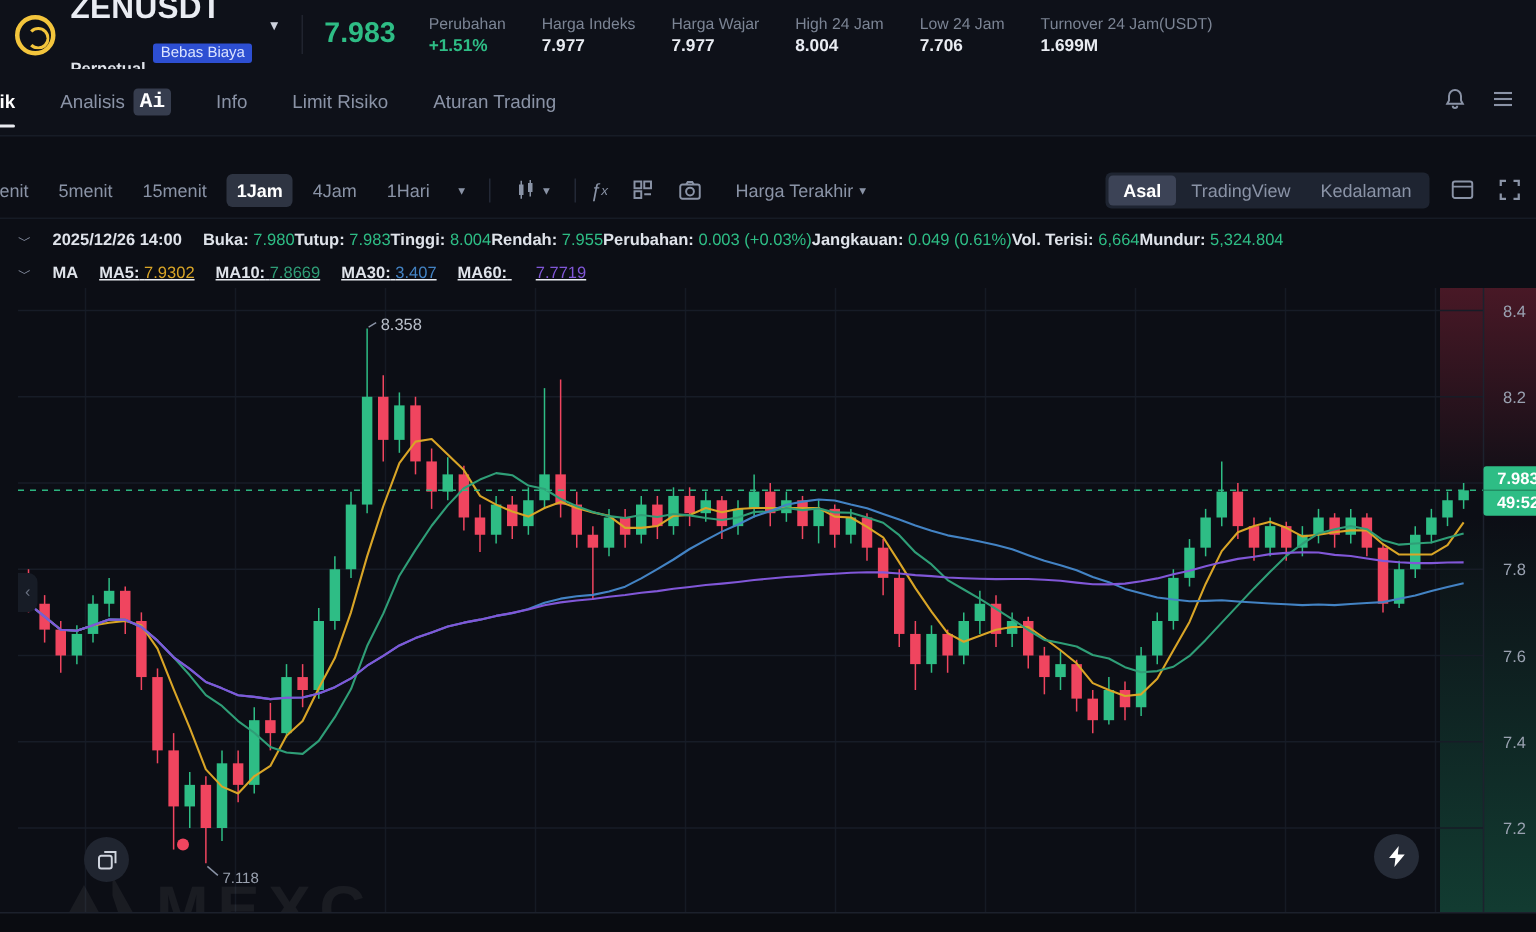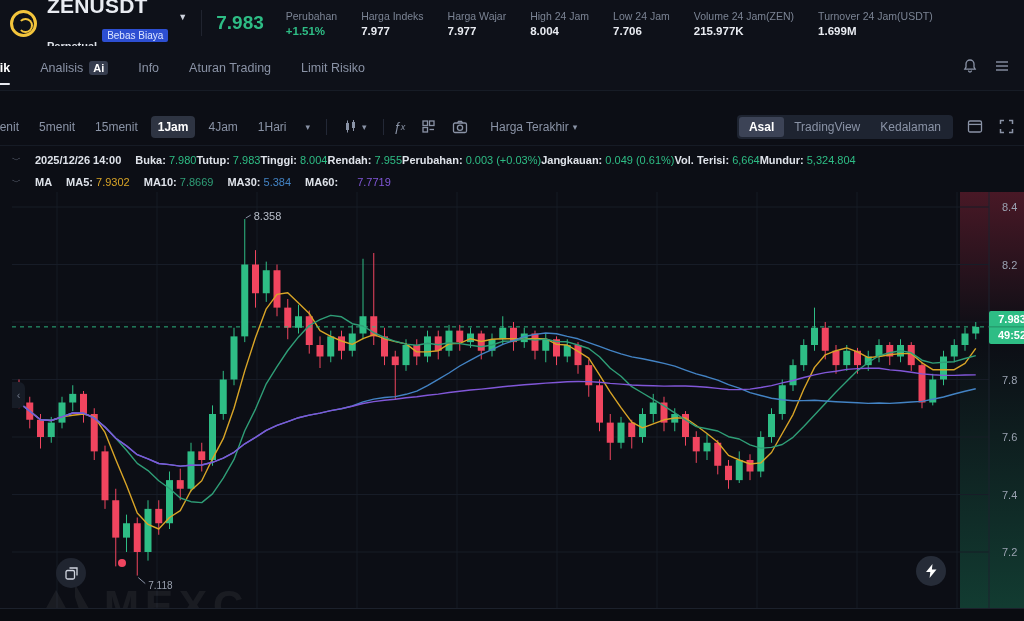--- a/index.html
+++ b/index.html
@@ -27,21 +27,21 @@
   .stat .vl{font-size:11.5px;font-weight:bold;margin-top:3px;white-space:nowrap;}
   .stat .vl.green{color:var(--green);}
   
   .tabbar{position:absolute;left:0;top:46px;width:1024px;height:45px;background:var(--panel);
     border-bottom:1px solid #171c26;display:flex;align-items:center;padding:0 14px 0 0;}
   .tab{font-size:12.5px;color:var(--grey);margin-right:30px;height:45px;display:flex;align-items:center;
     position:relative;cursor:pointer;gap:6px;}
   .tab.active{color:#fff;font-weight:bold;}
   .tab.active:after{content:"";position:absolute;left:0;right:0;bottom:6px;height:2px;background:#e8eaef;border-radius:1px;}
   .tab.cut{margin-left:-26px;}
-  .ai-badge{font-size:11px;font-weight:bold;background:#363d4e;color:#fff;border-radius:3px;padding:1px 4px;}
+  .ai-badge{font-size:14px;font-weight:bold;background:#363d4e;color:#fff;border-radius:3px;padding:1px 4px;font-family:Liberation Mono, monospace;}
   .tab-icons{margin-left:auto;display:flex;align-items:center;gap:16px;color:var(--grey);}
   
   .toolbar{position:absolute;left:0;top:108px;width:1024px;height:38px;display:flex;align-items:center;
     border-bottom:1px solid #161b25;font-size:12px;color:var(--grey);}
   .tf{padding:4px 7px;margin-right:6px;cursor:pointer;white-space:nowrap;}
   .tf.cut{margin-left:-24px;}
   .tf.active{background:var(--chip);color:#fff;font-weight:bold;border-radius:4px;}
   .tsep{width:1px;height:16px;background:#232836;margin:0 10px;}
   .tbtn{display:flex;align-items:center;gap:4px;cursor:pointer;padding:0 6px;white-space:nowrap;}
   .modes{margin-left:auto;display:flex;align-items:center;background:#1e2431;border-radius:4px;padding:2px;margin-right:14px;}
@@ -99,47 +99,43 @@
       </div>
       <div class="stat">
         <div class="lb">High 24 Jam</div>
         <div class="vl">8.004</div>
       </div>
       <div class="stat">
         <div class="lb">Low 24 Jam</div>
         <div class="vl">7.706</div>
       </div>
       <div class="stat">
-        <div class="lb">Volume 24 Jam(ZEN)</div>
-        <div class="vl">215.977K</div>
-      </div>
-      <div class="stat">
         <div class="lb">Turnover 24 Jam(USDT)</div>
         <div class="vl">1.699M</div>
       </div>
     </div>
 </div>
 
 <div class="tabbar">
 
   <div class="tab active cut">
       <span>Grafik</span>
     </div>
     <div class="tab">
       <span>Analisis</span>
       <span class="ai-badge">Ai</span>
     </div>
     <div class="tab">
       <span>Info</span>
     </div>
     <div class="tab">
+      <span>Limit Risiko</span>
+    </div>
+    <div class="tab">
       <span>Aturan Trading</span>
-    </div>
-    <div class="tab">
-      <span>Limit Risiko</span>
     </div>
     <div class="tab-icons">
     <span>
       <svg width="16" height="16" viewBox="0 0 16 16" fill="none" stroke="#8a93a6" stroke-width="1.3">
         <path d="M8 2a4 4 0 0 0-4 4v3l-1.2 2.2h10.4L12 9V6a4 4 0 0 0-4-4z"></path>
           <path d="M6.5 12.5a1.5 1.5 0 0 0 3 0"></path>
       </svg>
     </span>
     <span>
       <svg width="16" height="16" viewBox="0 0 16 16" stroke="#8a93a6" stroke-width="1.4">
@@ -219,24 +215,24 @@
       <span class="kv"><span class="k">Rendah:</span> <span class="v">7.955</span></span>
       <span class="kv"><span class="k">Perubahan:</span> <span class="v">0.003 (+0.03%)</span></span>
       <span class="kv"><span class="k">Jangkauan:</span> <span class="v">0.049 (0.61%)</span></span>
       <span class="kv"><span class="k">Vol. Terisi:</span> <span class="v">6,664</span></span>
       <span class="kv"><span class="k">Mundur:</span> <span class="v">5,324.804</span></span>
     </span>
 </div>
 <div class="inforow" style="top:172px;height:20px;">
   <span class="chev">﹀</span>
   <span style="color:#dfe3ea;">MA</span>
-  <span id="ma-anchor" style="display:flex;gap:14px;">
+  <span id="ma-anchor" style="display:flex;gap:14px;text-decoration:underline;">
       <span class="kv"><span class="k">MA5:</span> <span class="v" style="color: rgb(217, 165, 39);">7.9302</span></span>
       <span class="kv"><span class="k">MA10:</span> <span class="v" style="color: rgb(47, 158, 119);">7.8669</span></span>
-      <span class="kv"><span class="k">MA30:</span> <span class="v" style="color: rgb(67, 131, 196);">5.384</span></span>
+      <span class="kv"><span class="k">MA30:</span> <span class="v" style="color: rgb(67, 131, 196);">3.407</span></span>
       <span class="kv"><span class="k">MA60:</span> <span class="v" style="color: rgb(129, 87, 216); margin-left: 16px;">7.7719</span></span>
     </span>
 </div>
 
 <div id="chartwrap">
   <svg id="plot" width="1024" height="416">
       <defs>
         <linearGradient id="gR" x1="0" y1="0" x2="0" y2="1">
           <stop offset="0%" stop-color="rgba(195,45,72,0.33)"></stop>
           <stop offset="100%" stop-color="rgba(195,45,72,0)"></stop>

